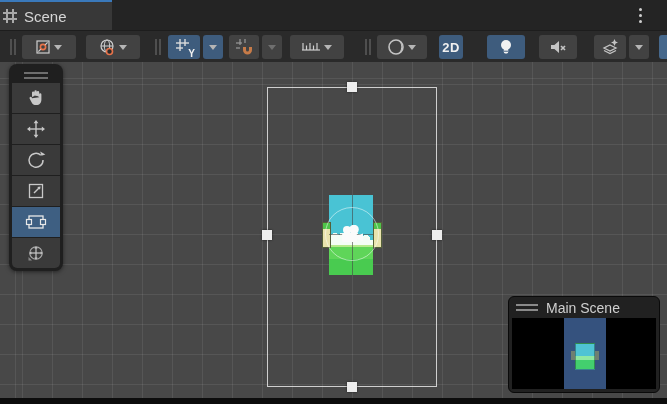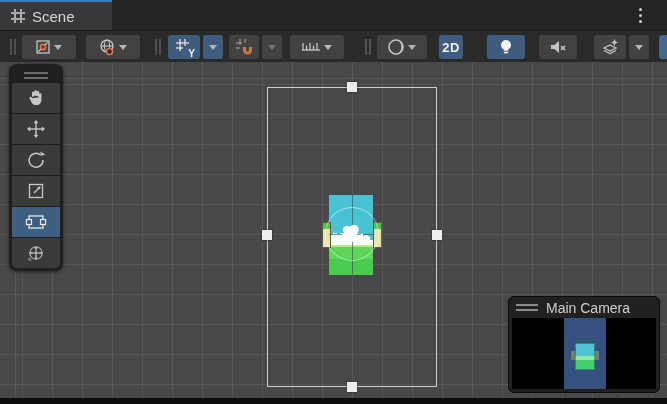--- a/index.html
+++ b/index.html
@@ -3,21 +3,21 @@
 <meta charset="utf-8">
 <style>
   html,body{margin:0;padding:0;background:#111;}
   #stage{position:relative;width:667px;height:404px;overflow:hidden;
          font-family:"Liberation Sans",sans-serif;background:#484848;
          -webkit-font-smoothing:antialiased;}
   
   .tabbar{position:absolute;left:0;top:0;width:667px;height:30px;background:#242424;}
   .tab{position:absolute;left:0;top:0;width:112px;height:30px;background:#383838;
        box-sizing:border-box;border-top:2px solid #3A79BB;display:flex;align-items:center;
-       gap:7px;padding-left:11px;}
+       gap:7px;padding-left:3px;}
   .tab-label{color:#d6d6d6;font-size:15px;}
   .hash-icon{width:14px;height:14px;position:relative;opacity:.85;}
   .hash-icon:before,.hash-icon:after{content:"";position:absolute;background:#bdbdbd;}
   .hash-icon:before{left:3px;top:0;width:2px;height:14px;box-shadow:6px 0 0 #bdbdbd;}
   .hash-icon:after{left:0;top:3px;width:14px;height:2px;box-shadow:0 6px 0 #bdbdbd;}
   .kebab{position:absolute;right:20px;top:5px;width:14px;height:20px;display:flex;
          flex-direction:column;align-items:center;justify-content:center;gap:3px;cursor:pointer;}
   .kebab i{width:3px;height:3px;border-radius:50%;background:#cfcfcf;display:block;}
   
   .toolbar{position:absolute;left:0;top:30px;width:667px;height:32px;background:#2a2a2a;
@@ -326,21 +326,21 @@
         </span>
     </div>
   </div>
 
   <div class="campv">
     <div class="campv-head">
       <span class="campv-grip">
           <i></i>
           <i></i>
         </span>
-      <span class="campv-title">Main Camera</span>
+      <span class="campv-title">Main Scene</span>
     </div>
     <div class="campv-view">
       <div class="cam-strip">
         <div class="mini-sprite"></div>
         <div class="mini-nub l"></div>
         <div class="mini-nub r"></div>
       </div>
     </div>
   </div>
 

